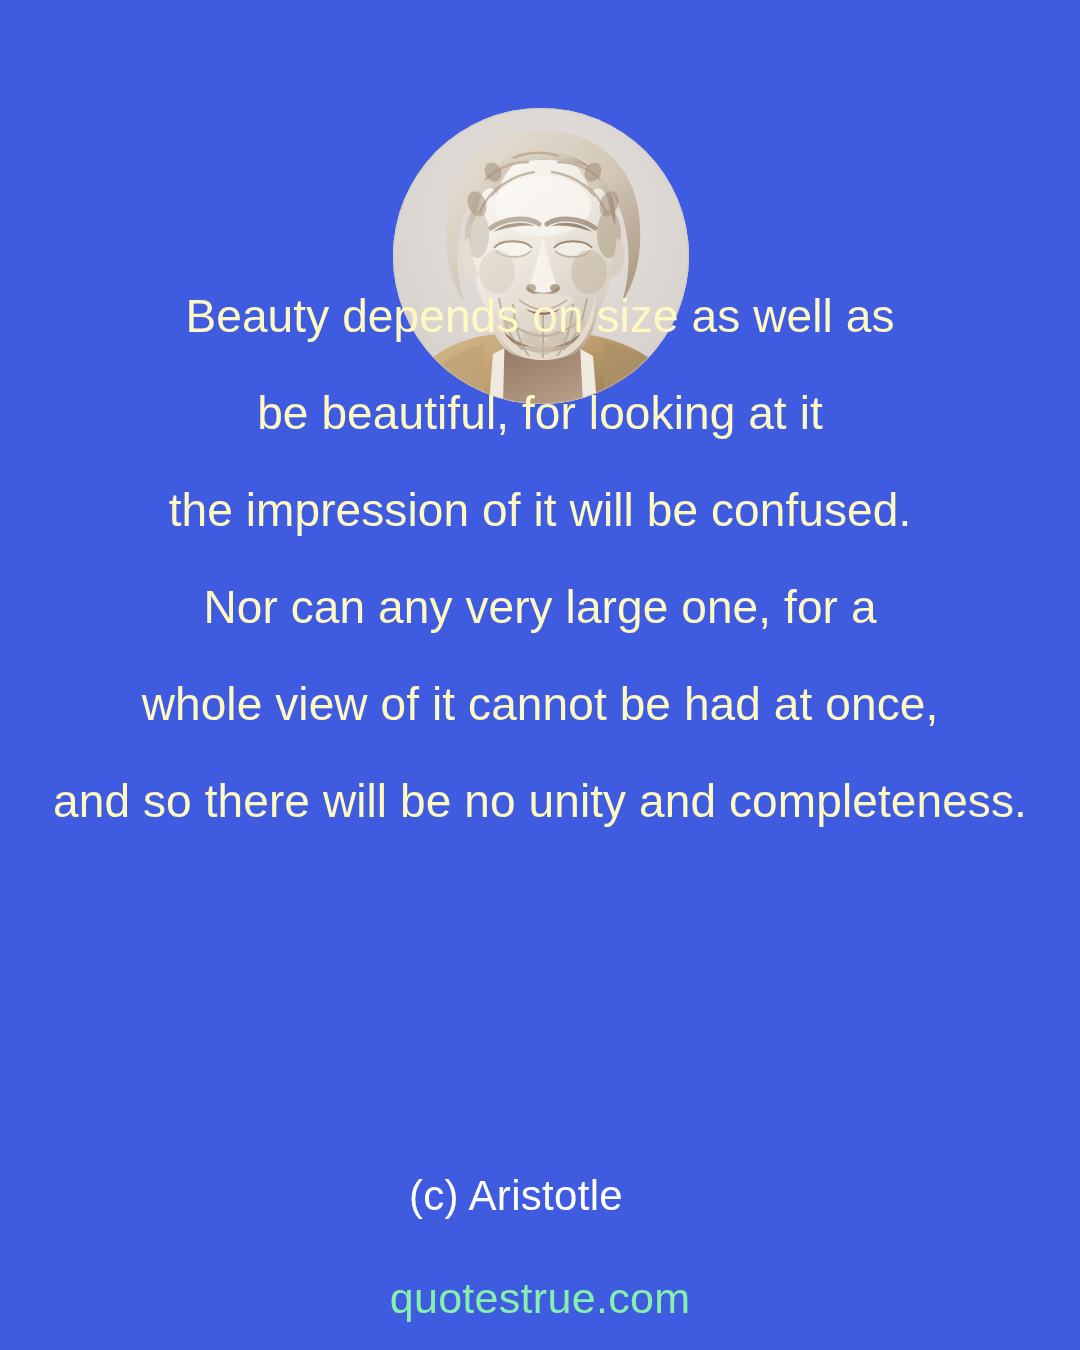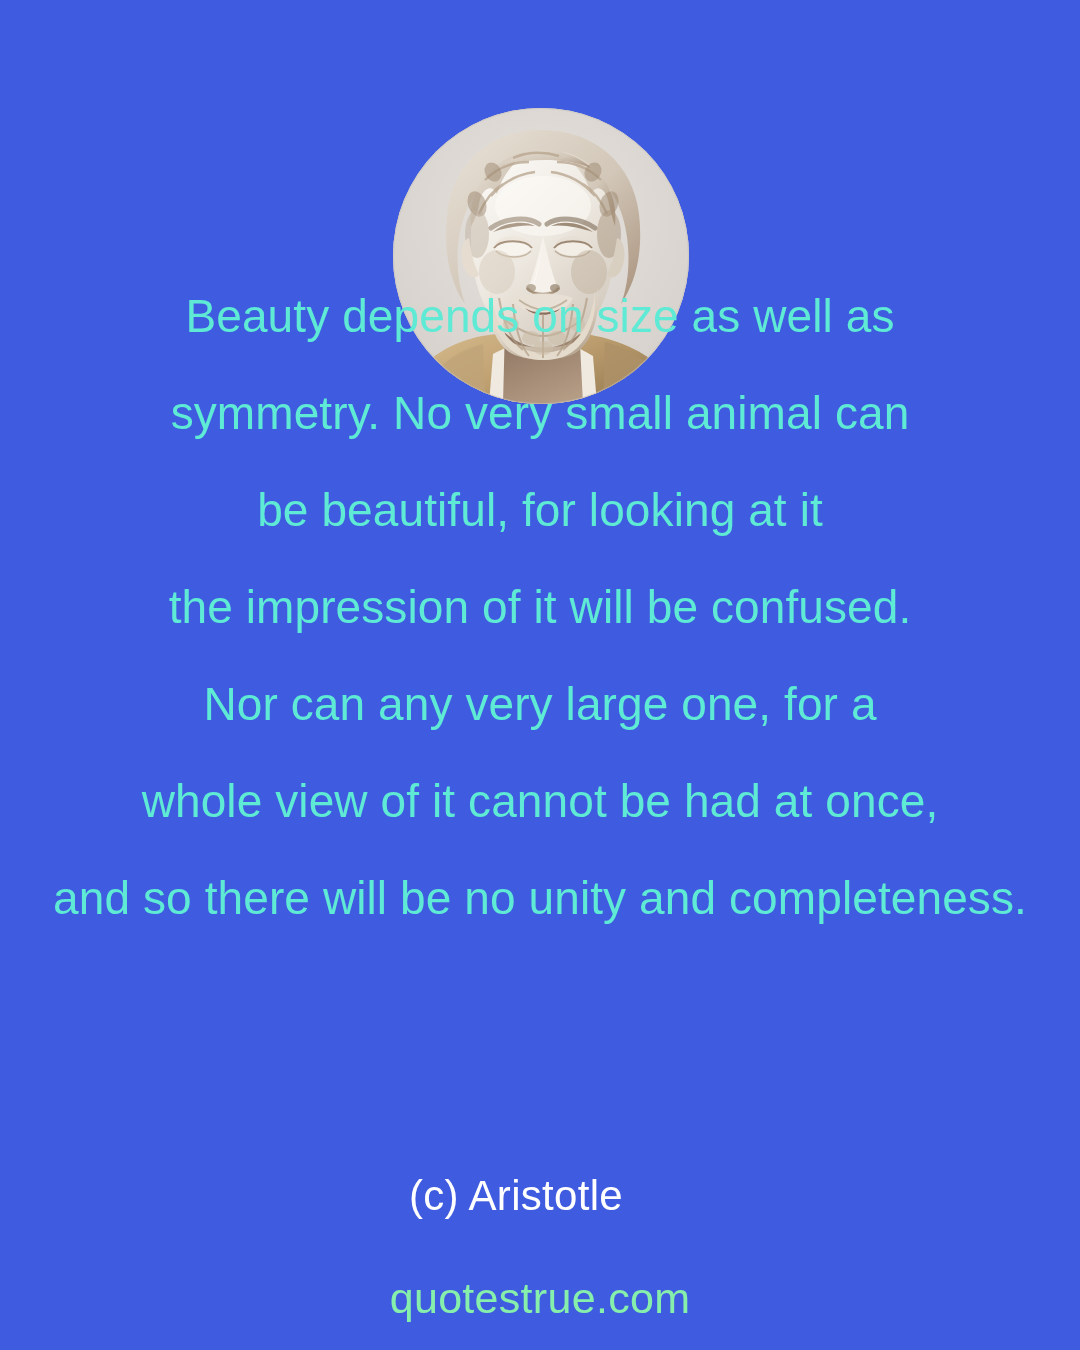--- a/index.html
+++ b/index.html
@@ -35,21 +35,21 @@
     height: 296px;
   }
 
   
   .quote-text {
     position: absolute;
     left: 0;
     top: 268px;
     width: 1080px;
     text-align: center;
-    color: #5eead4;
+    color: #fef9c3;
     font-size: 46px;
     line-height: 97px;
     font-weight: 400;
     letter-spacing: 0.1px;
     white-space: nowrap;
   }
 
   .quote-line {
     display: block;
     height: 97px;
@@ -213,21 +213,20 @@
 
       <path d="M 76 130 C 68 132 66 150 72 162 C 76 170 84 172 86 166 C 80 156 78 142 76 130 Z" fill="#E6DDD0"></path>
       <path d="M 224 130 C 232 132 234 150 228 162 C 224 170 216 172 214 166 C 220 156 222 142 224 130 Z" fill="#D9CFC0"></path>
 
       <circle cx="148" cy="148" r="148" fill="none" stroke="#C8C2BA" stroke-width="2" opacity="0.5"></circle>
     </svg>
   </div>
 
   <div class="quote-text">
     <span class="quote-line">Beauty depends on size as well as</span>
-    <span class="quote-line">symmetry. No very small animal can</span>
     <span class="quote-line">be beautiful, for looking at it</span>
     <span class="quote-line">the impression of it will be confused.</span>
     <span class="quote-line">Nor can any very large one, for a</span>
     <span class="quote-line">whole view of it cannot be had at once,</span>
     <span class="quote-line">and so there will be no unity and completeness.</span>
   </div>
 
   <div class="attribution">(c) Aristotle</div>
 
   <div class="source-footer">quotestrue.com</div>

